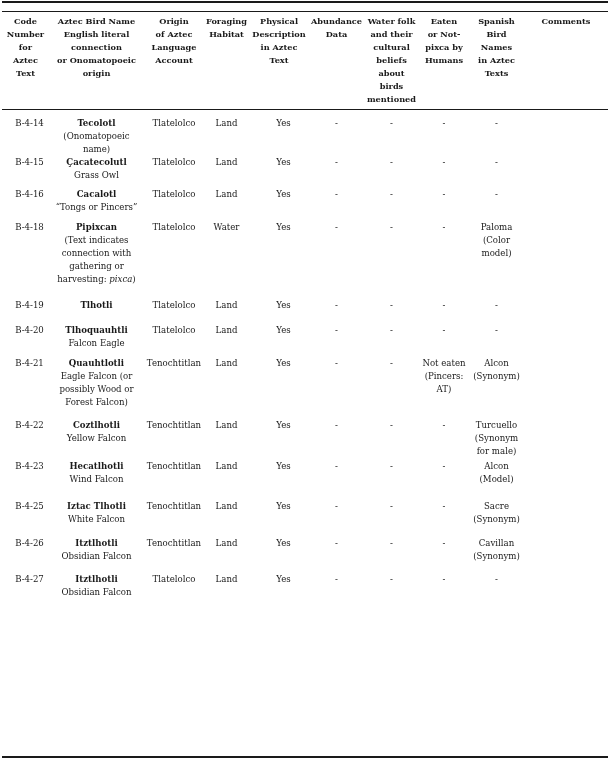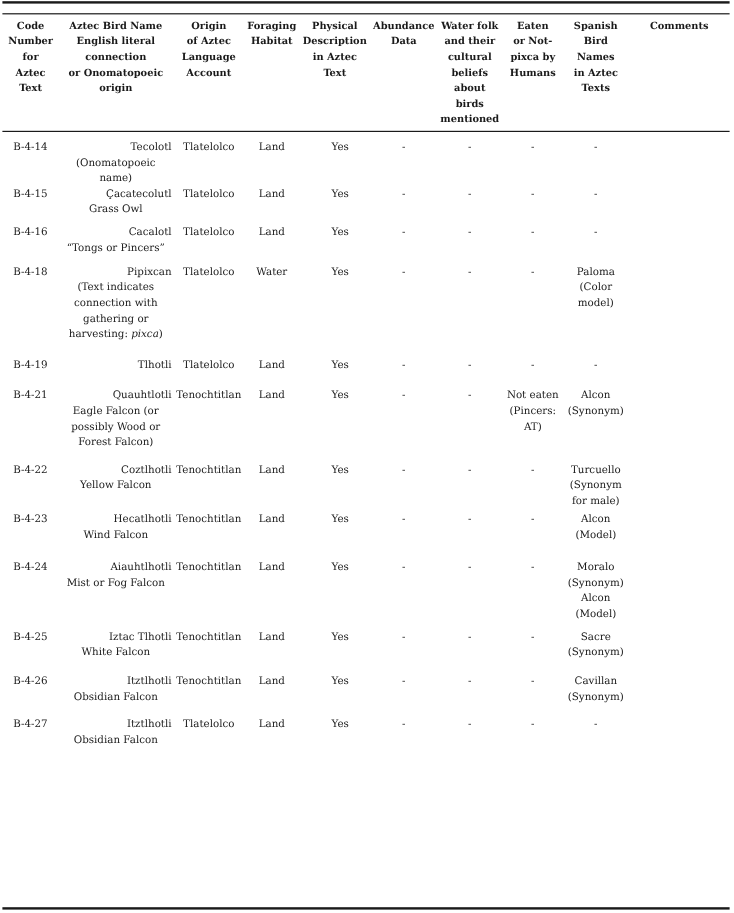--- a/index.html
+++ b/index.html
@@ -4,22 +4,22 @@
 <style>
   html, body { margin: 0; padding: 0; background: #ffffff; }
   body { width: 612px; height: 761px; position: relative; overflow: hidden;
          font-family: "DejaVu Serif", serif; color: #1a1a1a; }
   .rule { position: absolute; left: 2px; width: 606px; height: 1px; background: #1a1a1a; }
   .rule.thick { height: 1.5px; }
   table { position: absolute; left: 2px; top: 12px; width: 606px; border-collapse: collapse; table-layout: fixed; }
   th { font-size: 8.2px; font-weight: bold; line-height: 13px; vertical-align: top; text-align: center;
        padding: 3px 1px 0 1px; height: 94px; }
   td { font-size: 8.6px; line-height: 13px; vertical-align: top; text-align: center; padding: 0 1px; }
-  td.code { text-align: left; padding-left: 9px; }
-  .bname { font-weight: normal; display: block; text-align: right; }
+  td.code { text-align: center; padding-left: 9px; }
+  .bname { font-weight: bold; display: block; }
   .sub { display: block; }
   .c-yes { padding-left: 10px; }
   em { }
 </style>
 </head>
 <body>
 
 <div class="rule thick" style="top:1px;"></div>
 <div class="rule" style="top:11px;"></div>
 <div class="rule" style="top:109px;"></div>
@@ -168,20 +168,35 @@
         </td>
         <td>Tlatelolco</td>
         <td>Land</td>
         <td class="c-yes">Yes</td>
         <td>-</td>
         <td>-</td>
         <td>-</td>
         <td>-</td>
         <td></td>
       </tr>
+      <tr style="height: 33px;">
+        <td class="code">B-4-20</td>
+        <td>
+          <span class="bname">Tlhoquauhtli</span>
+          <span class="sub"><span>Falcon Eagle</span></span>
+        </td>
+        <td>Tlatelolco</td>
+        <td>Land</td>
+        <td class="c-yes">Yes</td>
+        <td>-</td>
+        <td>-</td>
+        <td>-</td>
+        <td>-</td>
+        <td></td>
+      </tr>
       <tr style="height: 62px;">
         <td class="code">B-4-21</td>
         <td>
           <span class="bname">Quauhtlotli</span>
           <span class="sub"><span>Eagle Falcon (or possibly Wood or Forest Falcon)</span></span>
         </td>
         <td>Tenochtitlan</td>
         <td>Land</td>
         <td class="c-yes">Yes</td>
         <td>-</td>
@@ -211,35 +226,20 @@
           <span class="bname">Hecatlhotli</span>
           <span class="sub"><span>Wind Falcon</span></span>
         </td>
         <td>Tenochtitlan</td>
         <td>Land</td>
         <td class="c-yes">Yes</td>
         <td>-</td>
         <td>-</td>
         <td>-</td>
         <td>Alcon (Model)</td>
-        <td></td>
-      </tr>
-      <tr style="height: 58px;">
-        <td class="code">B-4-24</td>
-        <td>
-          <span class="bname">Aiauhtlhotli</span>
-          <span class="sub"><span>Mist or Fog Falcon</span></span>
-        </td>
-        <td>Tenochtitlan</td>
-        <td>Land</td>
-        <td class="c-yes">Yes</td>
-        <td>-</td>
-        <td>-</td>
-        <td>-</td>
-        <td>Moralo (Synonym) Alcon (Model)</td>
         <td></td>
       </tr>
       <tr style="height: 37px;">
         <td class="code">B-4-25</td>
         <td>
           <span class="bname">Iztac Tlhotli</span>
           <span class="sub"><span>White Falcon</span></span>
         </td>
         <td>Tenochtitlan</td>
         <td>Land</td>

